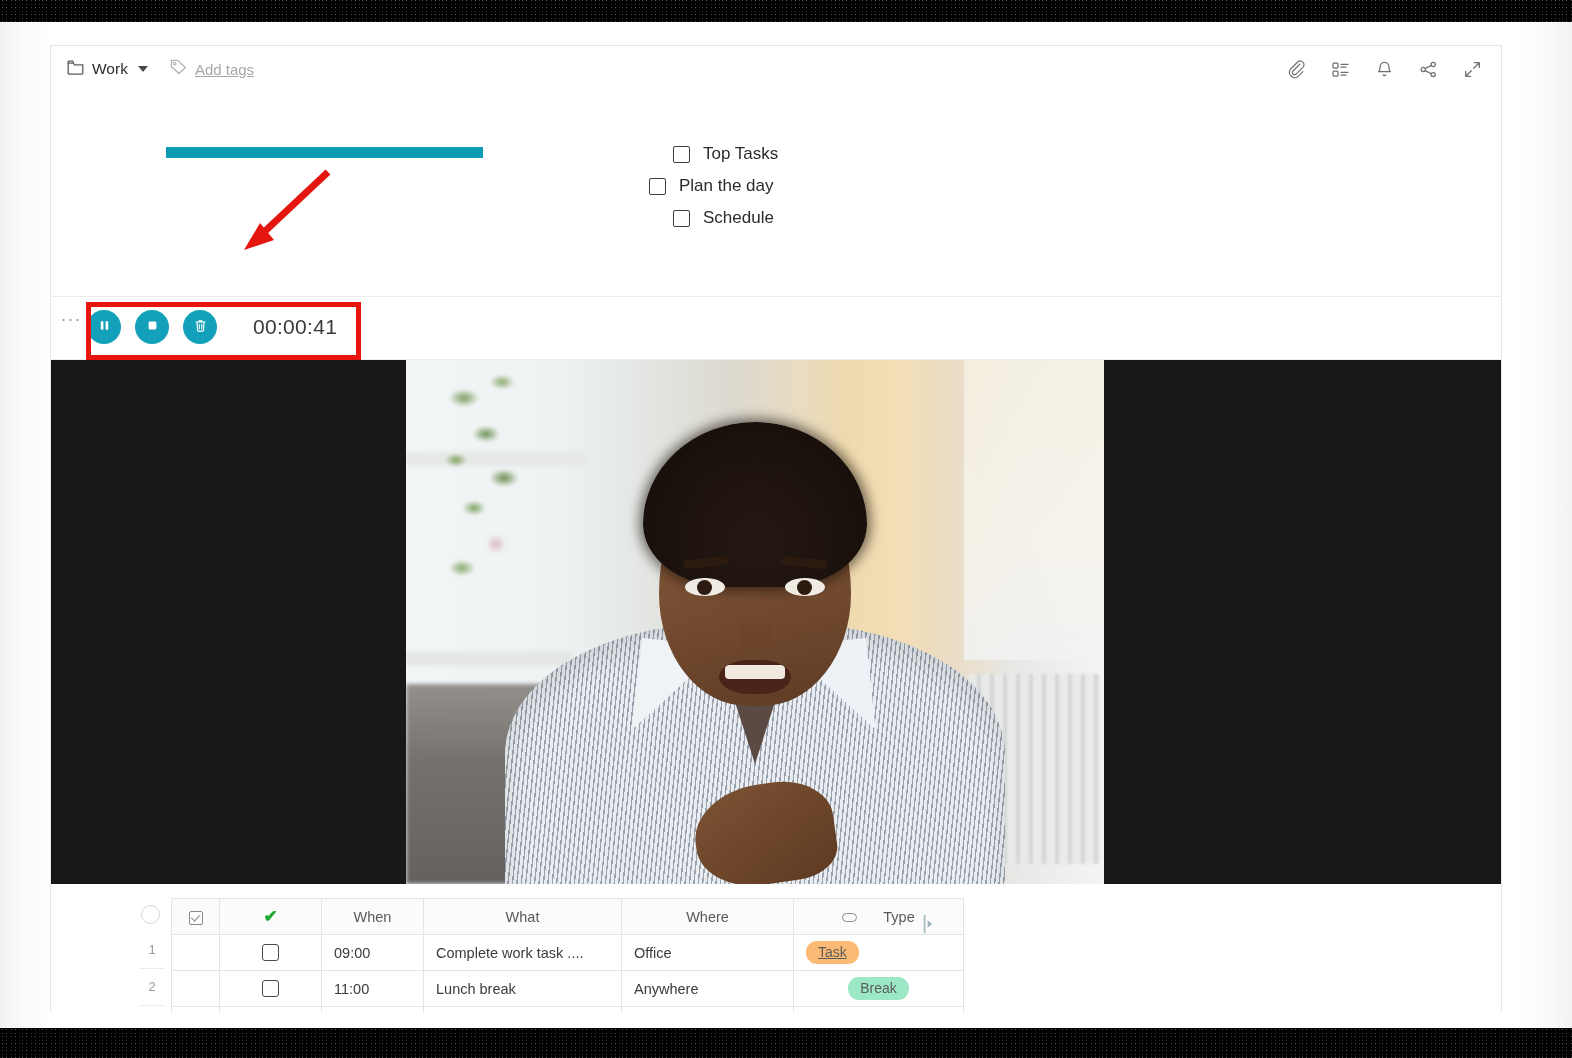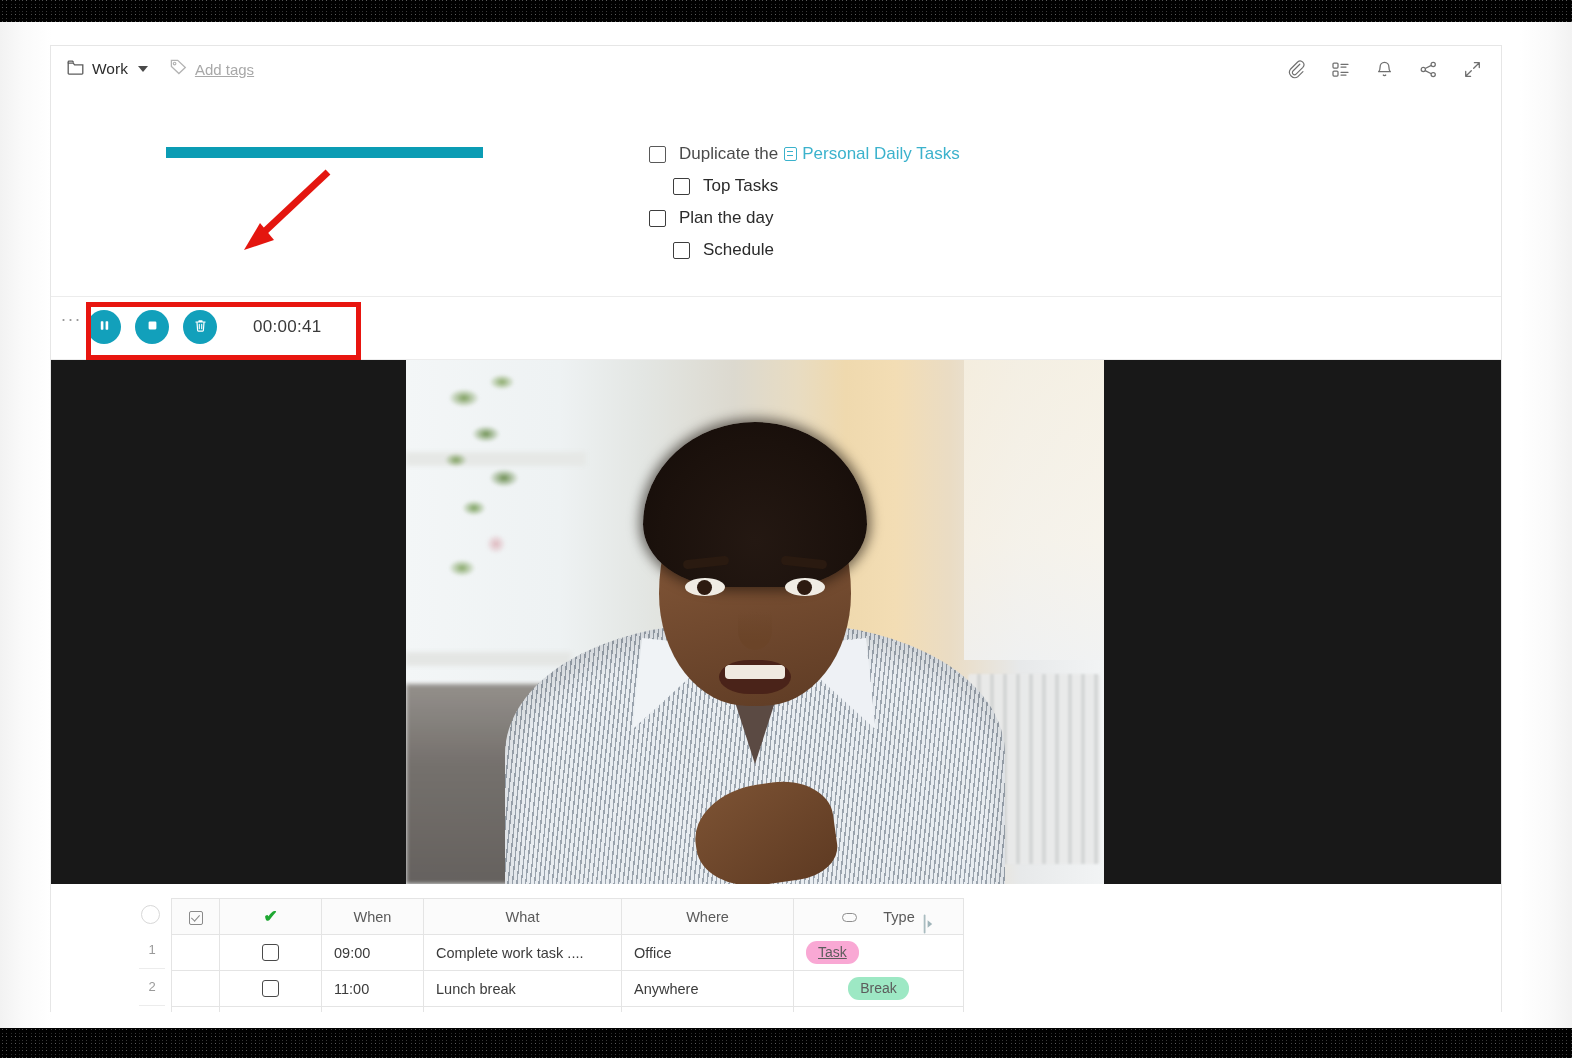--- a/index.html
+++ b/index.html
@@ -217,21 +217,21 @@
     width: 34px; height: 34px;
     border-radius: 50%;
     background: #12a0bb;
     display: flex;
     align-items: center;
     justify-content: center;
     cursor: pointer;
     flex: 0 0 auto;
   }
   .rec-timer {
-    font-size: 17px;
+    font-size: 21px;
     color: #3a3a3a;
     margin-left: 22px;
     letter-spacing: 0.3px;
   }
   #rec-highlight {
     position: absolute;
     left: 35px;
     top: 5px;
     width: 275px;
     height: 58px;
@@ -659,28 +659,20 @@
             <path d="M11.4 2.7h4.9v4.9M16.3 2.7l-5.6 5.6M7.6 16.3H2.7v-4.9M2.7 16.3l5.6-5.6" stroke="#6f6f6f" stroke-width="1.3" stroke-linecap="round" stroke-linejoin="round" fill="none"></path>
           </svg>
         </div>
       </div>
     </div>
 
     <div id="note-body">
       <div id="teal-bar" style="background: rgb(11, 156, 180);"></div>
 
       <div id="checklist">
-        <div class="chk-row partial">
-          <span class="chk-box"></span>
-          <span>Duplicate the</span>
-          <span class="doc-ref">
-            <span class="ref-ico"></span>
-            <span>Personal Daily Tasks</span>
-          </span>
-        </div>
         <div class="chk-row indent">
           <span class="chk-box"></span>
           <span>Top Tasks</span>
         </div>
         <div class="chk-row">
           <span class="chk-box"></span>
           <span>Plan the day</span>
         </div>
         <div class="chk-row indent">
           <span class="chk-box"></span>
@@ -781,21 +773,21 @@
         <tbody>
           <tr>
             <td class="col-chk"></td>
             <td class="col-done">
               <span class="cell-chk"></span>
             </td>
             <td class="c-when">09:00</td>
             <td class="c-what">Complete work task ....</td>
             <td class="c-where">Office</td>
             <td style="text-align:left;">
-              <span class="tag-pill" style="background: #f9a8d4; text-decoration: underline;">Task</span>
+              <span class="tag-pill" style="background: #fdba74; text-decoration: underline;">Task</span>
             </td>
           </tr>
           <tr>
             <td class="col-chk"></td>
             <td class="col-done">
               <span class="cell-chk"></span>
             </td>
             <td class="c-when">11:00</td>
             <td class="c-what">Lunch break</td>
             <td class="c-where">Anywhere</td>

